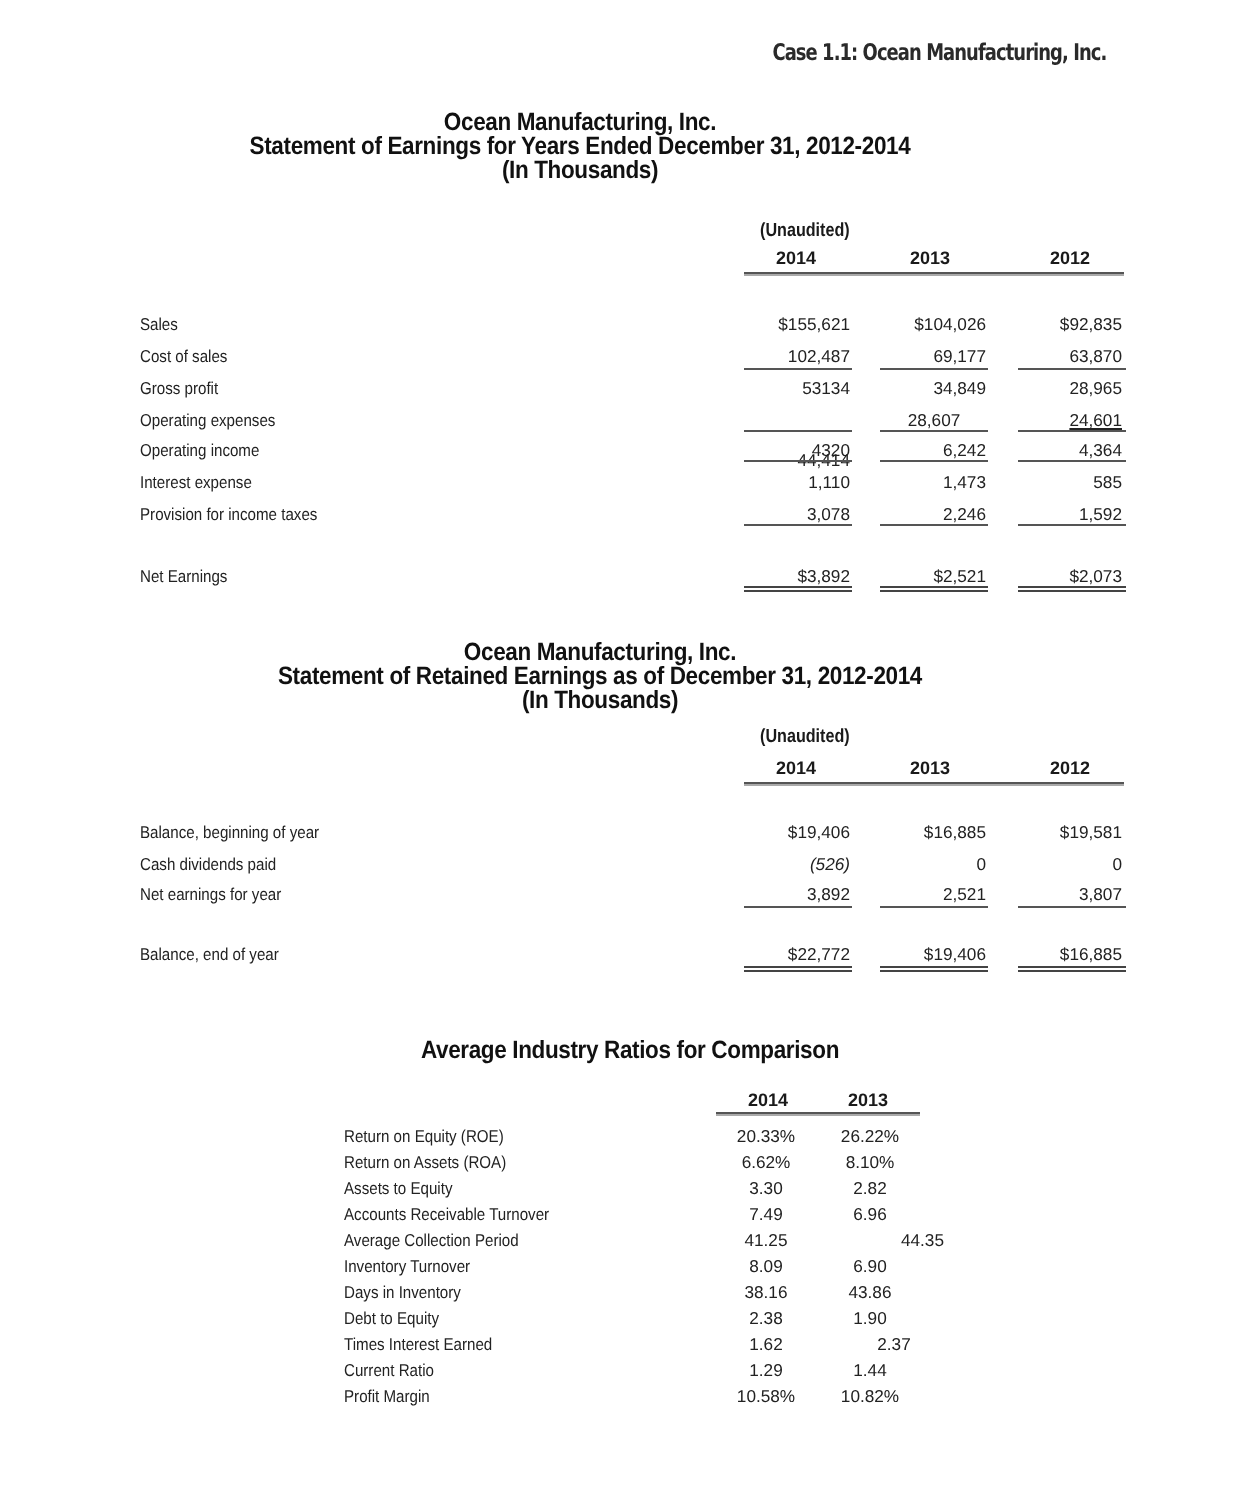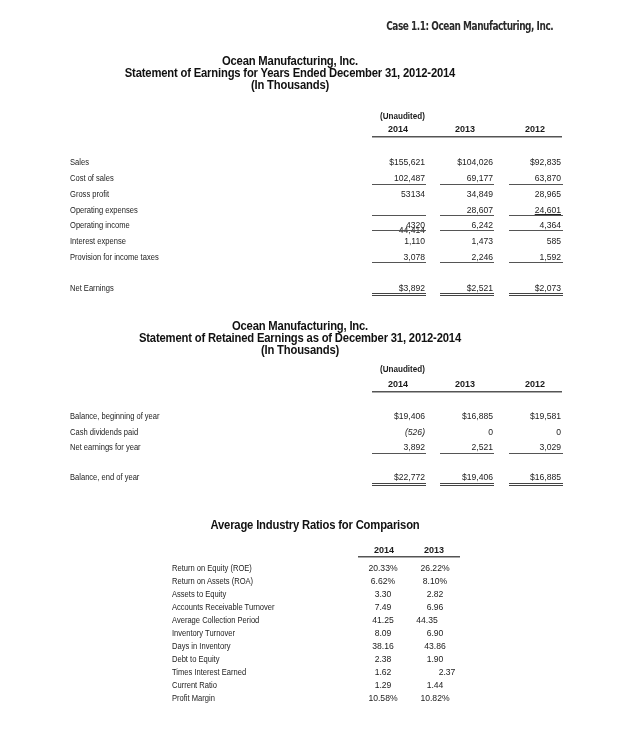--- a/index.html
+++ b/index.html
@@ -56,21 +56,21 @@
   <div class="cell" style="left:373px; top:189px;">53134</div>
   <div class="cell" style="left:373px; top:205px;margin-top:20px;">44,414</div>
   <div class="cell" style="left:373px; top:220px;">4320</div>
   <div class="cell" style="left:373px; top:236px;">1,110</div>
   <div class="cell" style="left:373px; top:252px;">3,078</div>
   <div class="cell" style="left:373px; top:283px;">$3,892</div>
 
   <div class="cell" style="left:441px; top:157px;">$104,026</div>
   <div class="cell" style="left:441px; top:173px;">69,177</div>
   <div class="cell" style="left:441px; top:189px;">34,849</div>
-  <div class="cell" style="left:441px; top:205px;">28,607</div>
+  <div class="cell" style="left:441px; top:205px;text-align:center;">28,607</div>
   <div class="cell" style="left:441px; top:220px;">6,242</div>
   <div class="cell" style="left:441px; top:236px;">1,473</div>
   <div class="cell" style="left:441px; top:252px;">2,246</div>
   <div class="cell" style="left:441px; top:283px;">$2,521</div>
 
   <div class="cell" style="left:509px; top:157px;">$92,835</div>
   <div class="cell" style="left:509px; top:173px;">63,870</div>
   <div class="cell" style="left:509px; top:189px;">28,965</div>
   <div class="cell" style="left:509px; top:205px;text-decoration:underline;">24,601</div>
   <div class="cell" style="left:509px; top:220px;">4,364</div>
@@ -116,21 +116,21 @@
   <div class="cell" style="left:373px; top:442px;">3,892</div>
   <div class="cell" style="left:373px; top:472px;">$22,772</div>
 
   <div class="cell" style="left:441px; top:411px;">$16,885</div>
   <div class="cell" style="left:441px; top:427px;">0</div>
   <div class="cell" style="left:441px; top:442px;">2,521</div>
   <div class="cell" style="left:441px; top:472px;">$19,406</div>
 
   <div class="cell" style="left:509px; top:411px;">$19,581</div>
   <div class="cell" style="left:509px; top:427px;">0</div>
-  <div class="cell" style="left:509px; top:442px;">3,029</div>
+  <div class="cell" style="left:509px; top:442px;">3,807</div>
   <div class="cell" style="left:509px; top:472px;">$16,885</div>
 
   <div class="ul" style="left:372px; top:453px; width:54px;"></div>
   <div class="ul" style="left:440px; top:453px; width:54px;"></div>
   <div class="ul" style="left:509px; top:453px; width:54px;"></div>
   <div class="dul" style="left:372px; top:483px; width:54px;"></div>
   <div class="dul" style="left:440px; top:483px; width:54px;"></div>
   <div class="dul" style="left:509px; top:483px; width:54px;"></div>
 </div>
 
@@ -162,20 +162,20 @@
   <div class="ratio-val" style="left:361px; top:641px;">38.16</div>
   <div class="ratio-val" style="left:361px; top:654px;">2.38</div>
   <div class="ratio-val" style="left:361px; top:667px;">1.62</div>
   <div class="ratio-val" style="left:361px; top:680px;">1.29</div>
   <div class="ratio-val" style="left:361px; top:693px;">10.58%</div>
 
   <div class="ratio-val" style="left:413px; top:563px;">26.22%</div>
   <div class="ratio-val" style="left:413px; top:576px;">8.10%</div>
   <div class="ratio-val" style="left:413px; top:589px;">2.82</div>
   <div class="ratio-val" style="left:413px; top:602px;">6.96</div>
-  <div class="ratio-val" style="left:405px; top:615px;">44.35</div>
+  <div class="ratio-val" style="left:428px; top:615px;text-align:right;">44.35</div>
   <div class="ratio-val" style="left:413px; top:628px;">6.90</div>
   <div class="ratio-val" style="left:413px; top:641px;">43.86</div>
   <div class="ratio-val" style="left:413px; top:654px;">1.90</div>
   <div class="ratio-val" style="left:425px; top:667px;">2.37</div>
   <div class="ratio-val" style="left:413px; top:680px;">1.44</div>
   <div class="ratio-val" style="left:413px; top:693px;">10.82%</div>
 </div>
 
 </body></html>

